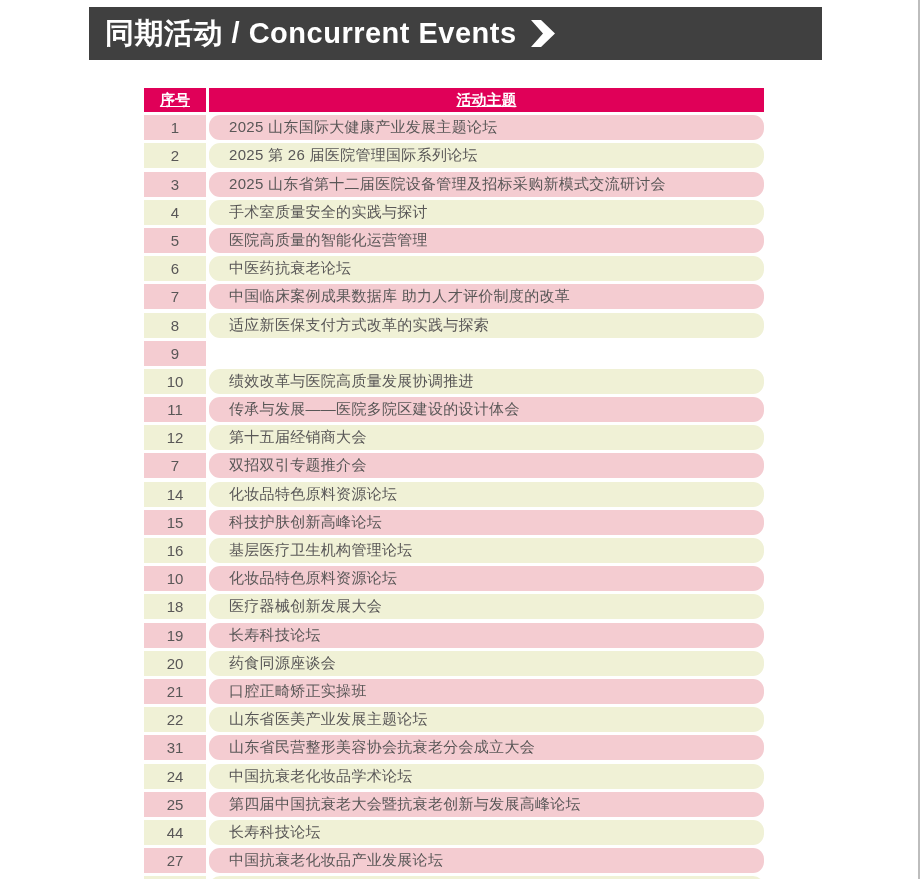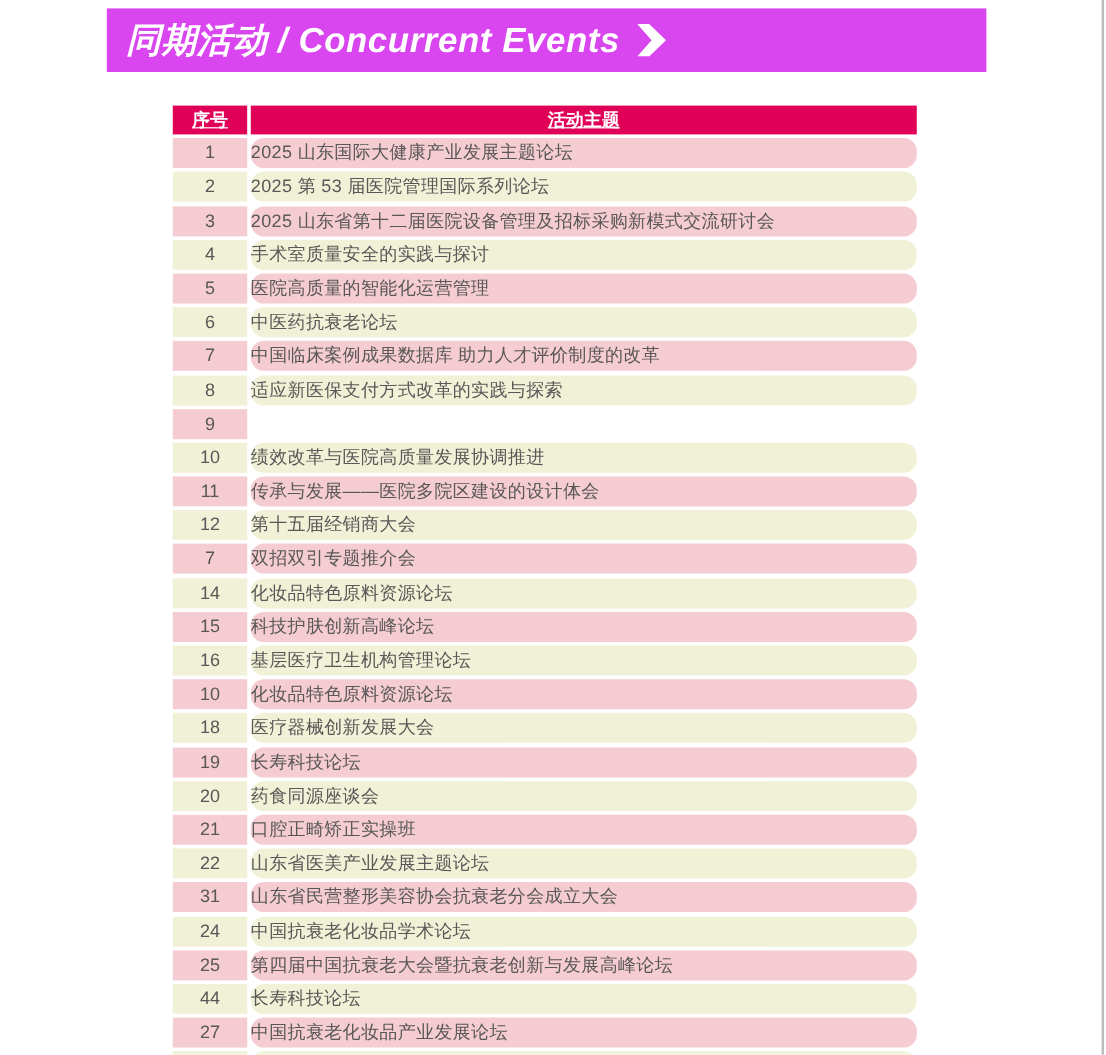--- a/index.html
+++ b/index.html
@@ -11,24 +11,23 @@
   }
   .page { position: relative; width: 922px; height: 879px; background: #fff; }
 
   .right-edge-line {
     position: absolute; top: 0; right: 2px; width: 2px; height: 879px;
     background: #bdbdbd;
   }
 
   .banner {
     position: absolute; left: 89px; top: 7px; width: 733px; height: 53px;
-    background: #d946ef;
+    background: #404040;
     display: flex; align-items: center;
     padding-left: 16px;
-    font-style: italic;
   }
   .banner-title {
     color: #ffffff; font-size: 29px; font-weight: 700;
     letter-spacing: 0.5px; white-space: nowrap;
   }
   .chevron { margin-left: 14px; display: block; }
 
   .events-table {
     position: absolute; left: 144px; top: 88px; width: 620px;
   }
@@ -45,21 +44,21 @@
 
   .row {
     display: flex; column-gap: 3px;
     height: 25px; margin-top: 3.2px;
   }
   .row .cell {
     display: flex; align-items: center;
     font-size: 15px; color: #595757;
   }
   .row .cell.col-no { justify-content: center; }
-  .row .cell.col-topic { justify-content: flex-start; letter-spacing: 0.3px; border-radius: 11px; }
+  .row .cell.col-topic { justify-content: flex-start; padding-left: 20px; letter-spacing: 0.3px; border-radius: 11px; }
   .row.pink .cell { background: #f4ccd1; }
   .row.cream .cell { background: #f0f1d6; }
 </style>
 </head>
 <body>
 
 <div class="page">
 
   <div class="right-edge-line"></div>
 
@@ -76,21 +75,21 @@
       <div class="th col-topic">活动主题</div>
     </div>
     <div id="table-body">
   <div class="row pink">
     <div class="cell col-no">1</div>
     <div class="cell col-topic">2025 山东国际大健康产业发展主题论坛</div>
   </div>
 
   <div class="row cream">
     <div class="cell col-no">2</div>
-    <div class="cell col-topic">2025 第 53 届医院管理国际系列论坛</div>
+    <div class="cell col-topic">2025 第 26 届医院管理国际系列论坛</div>
   </div>
 
   <div class="row pink">
     <div class="cell col-no">3</div>
     <div class="cell col-topic">2025 山东省第十二届医院设备管理及招标采购新模式交流研讨会</div>
   </div>
 
   <div class="row cream">
     <div class="cell col-no">4</div>
     <div class="cell col-topic">手术室质量安全的实践与探讨</div>

